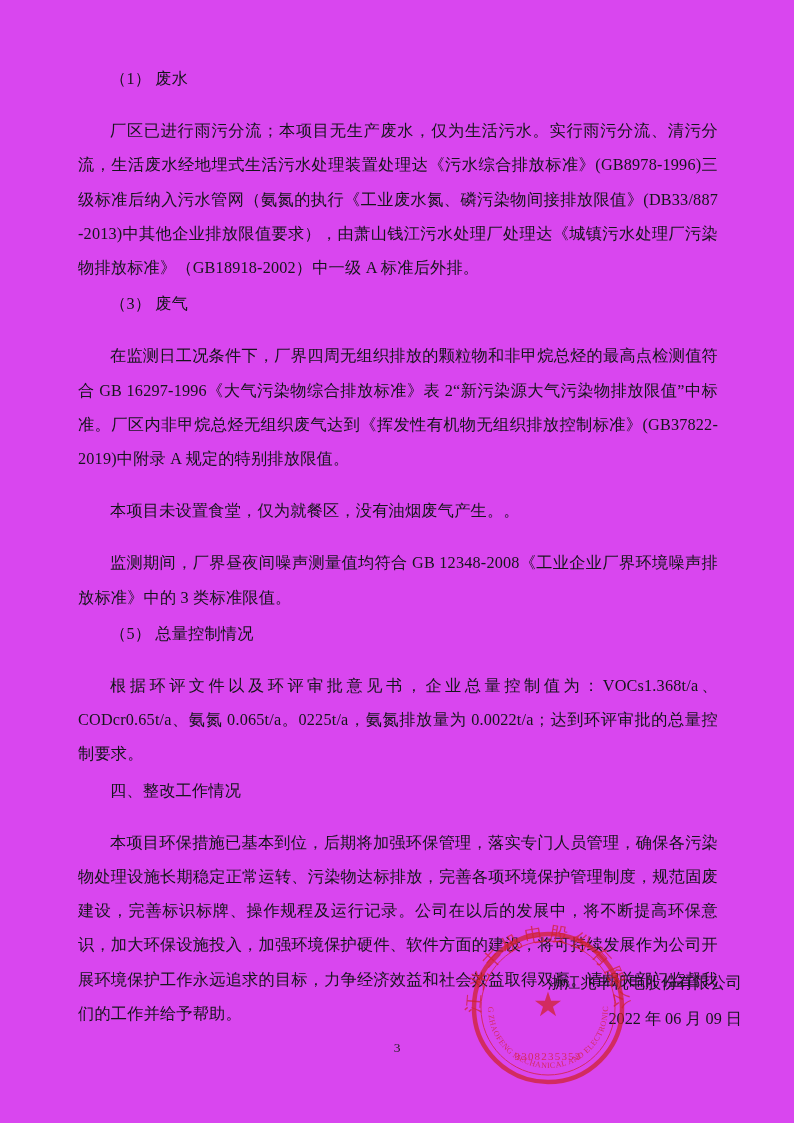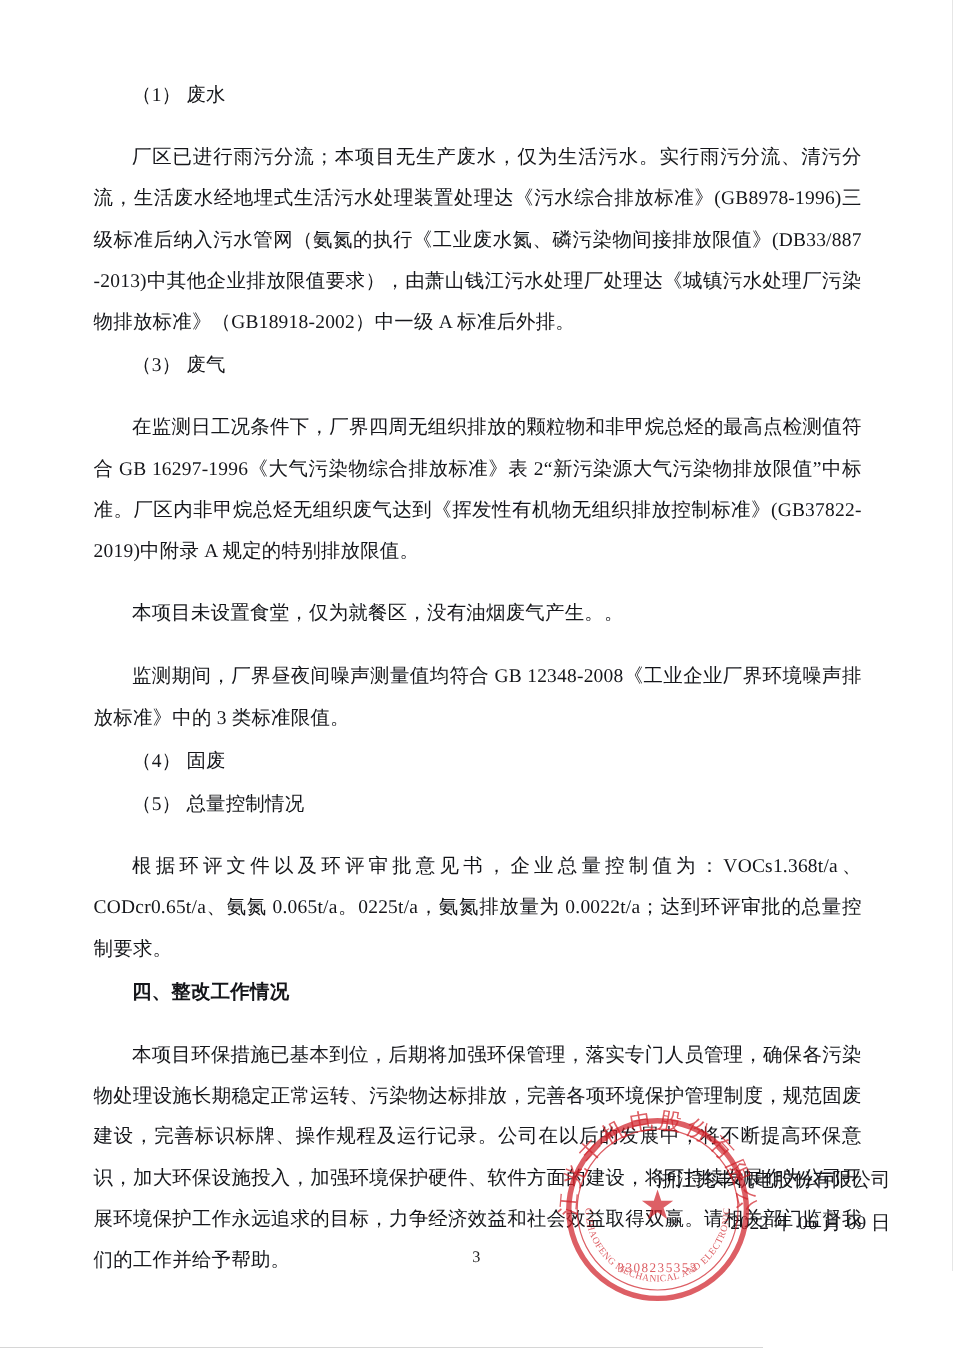--- a/index.html
+++ b/index.html
@@ -4,21 +4,21 @@
 <style>
   html, body {
     margin: 0;
     padding: 0;
     background: #b9b9b9;
   }
   .page {
     position: relative;
     width: 794px;
     height: 1123px;
-    background: #ffffff;
+    background: #d946ef;
     margin: 0 auto;
     overflow: hidden;
     font-family: "Liberation Serif", "DejaVu Serif", serif;
     color: #15161a;
   }
   .content {
     position: absolute;
     left: 78px;
     top: 62px;
     width: 640px;
@@ -33,21 +33,21 @@
   }
   .indent {
     text-indent: 32px;
     margin-top: 18px;
   }
   .item-head {
     text-indent: 32px;
   }
   .section-head {
     text-indent: 32px;
-    font-weight: bold;
+    font-weight: normal;
   }
   .sign-block {
     position: absolute;
     right: 52px;
     top: 965px;
     width: 330px;
     text-align: right;
     font-size: 16.2px;
     line-height: 36px;
   }
@@ -83,21 +83,20 @@
 
 <div class="page">
 
   <div class="content">
     <p class="item-head">（1） 废水</p>
     <p class="indent">厂区已进行雨污分流；本项目无生产废水，仅为生活污水。实行雨污分流、清污分流，生活废水经地埋式生活污水处理装置处理达《污水综合排放标准》(GB8978-1996)三级标准后纳入污水管网（氨氮的执行《工业废水氮、磷污染物间接排放限值》(DB33/887 -2013)中其他企业排放限值要求），由萧山钱江污水处理厂处理达《城镇污水处理厂污染物排放标准》（GB18918-2002）中一级 A 标准后外排。</p>
     <p class="item-head">（3） 废气</p>
     <p class="indent">在监测日工况条件下，厂界四周无组织排放的颗粒物和非甲烷总烃的最高点检测值符合 GB 16297-1996《大气污染物综合排放标准》表 2“新污染源大气污染物排放限值”中标准。厂区内非甲烷总烃无组织废气达到《挥发性有机物无组织排放控制标准》(GB37822-2019)中附录 A 规定的特别排放限值。</p>
     <p class="indent">本项目未设置食堂，仅为就餐区，没有油烟废气产生。。</p>
     <p class="indent">监测期间，厂界昼夜间噪声测量值均符合 GB 12348-2008《工业企业厂界环境噪声排放标准》中的 3 类标准限值。</p>
-    <p class="item-head">（4） 固废</p>
     <p class="item-head">（5） 总量控制情况</p>
     <p class="indent">根据环评文件以及环评审批意见书，企业总量控制值为：VOCs1.368t/a、CODcr0.65t/a、氨氮 0.065t/a。0225t/a，氨氮排放量为 0.0022t/a；达到环评审批的总量控制要求。</p>
     <p class="section-head">四、整改工作情况</p>
     <p class="indent">本项目环保措施已基本到位，后期将加强环保管理，落实专门人员管理，确保各污染物处理设施长期稳定正常运转、污染物达标排放，完善各项环境保护管理制度，规范固废建设，完善标识标牌、操作规程及运行记录。公司在以后的发展中，将不断提高环保意识，加大环保设施投入，加强环境保护硬件、软件方面的建设，将可持续发展作为公司开展环境保护工作永远追求的目标，力争经济效益和社会效益取得双赢。请相关部门监督我们的工作并给予帮助。</p>
   </div>
 
   <div class="sign-block">
     <span class="sign-line">浙江兆丰机电股份有限公司</span>
     <span class="sign-line">2022 年 06 月 09 日</span>
   </div>

